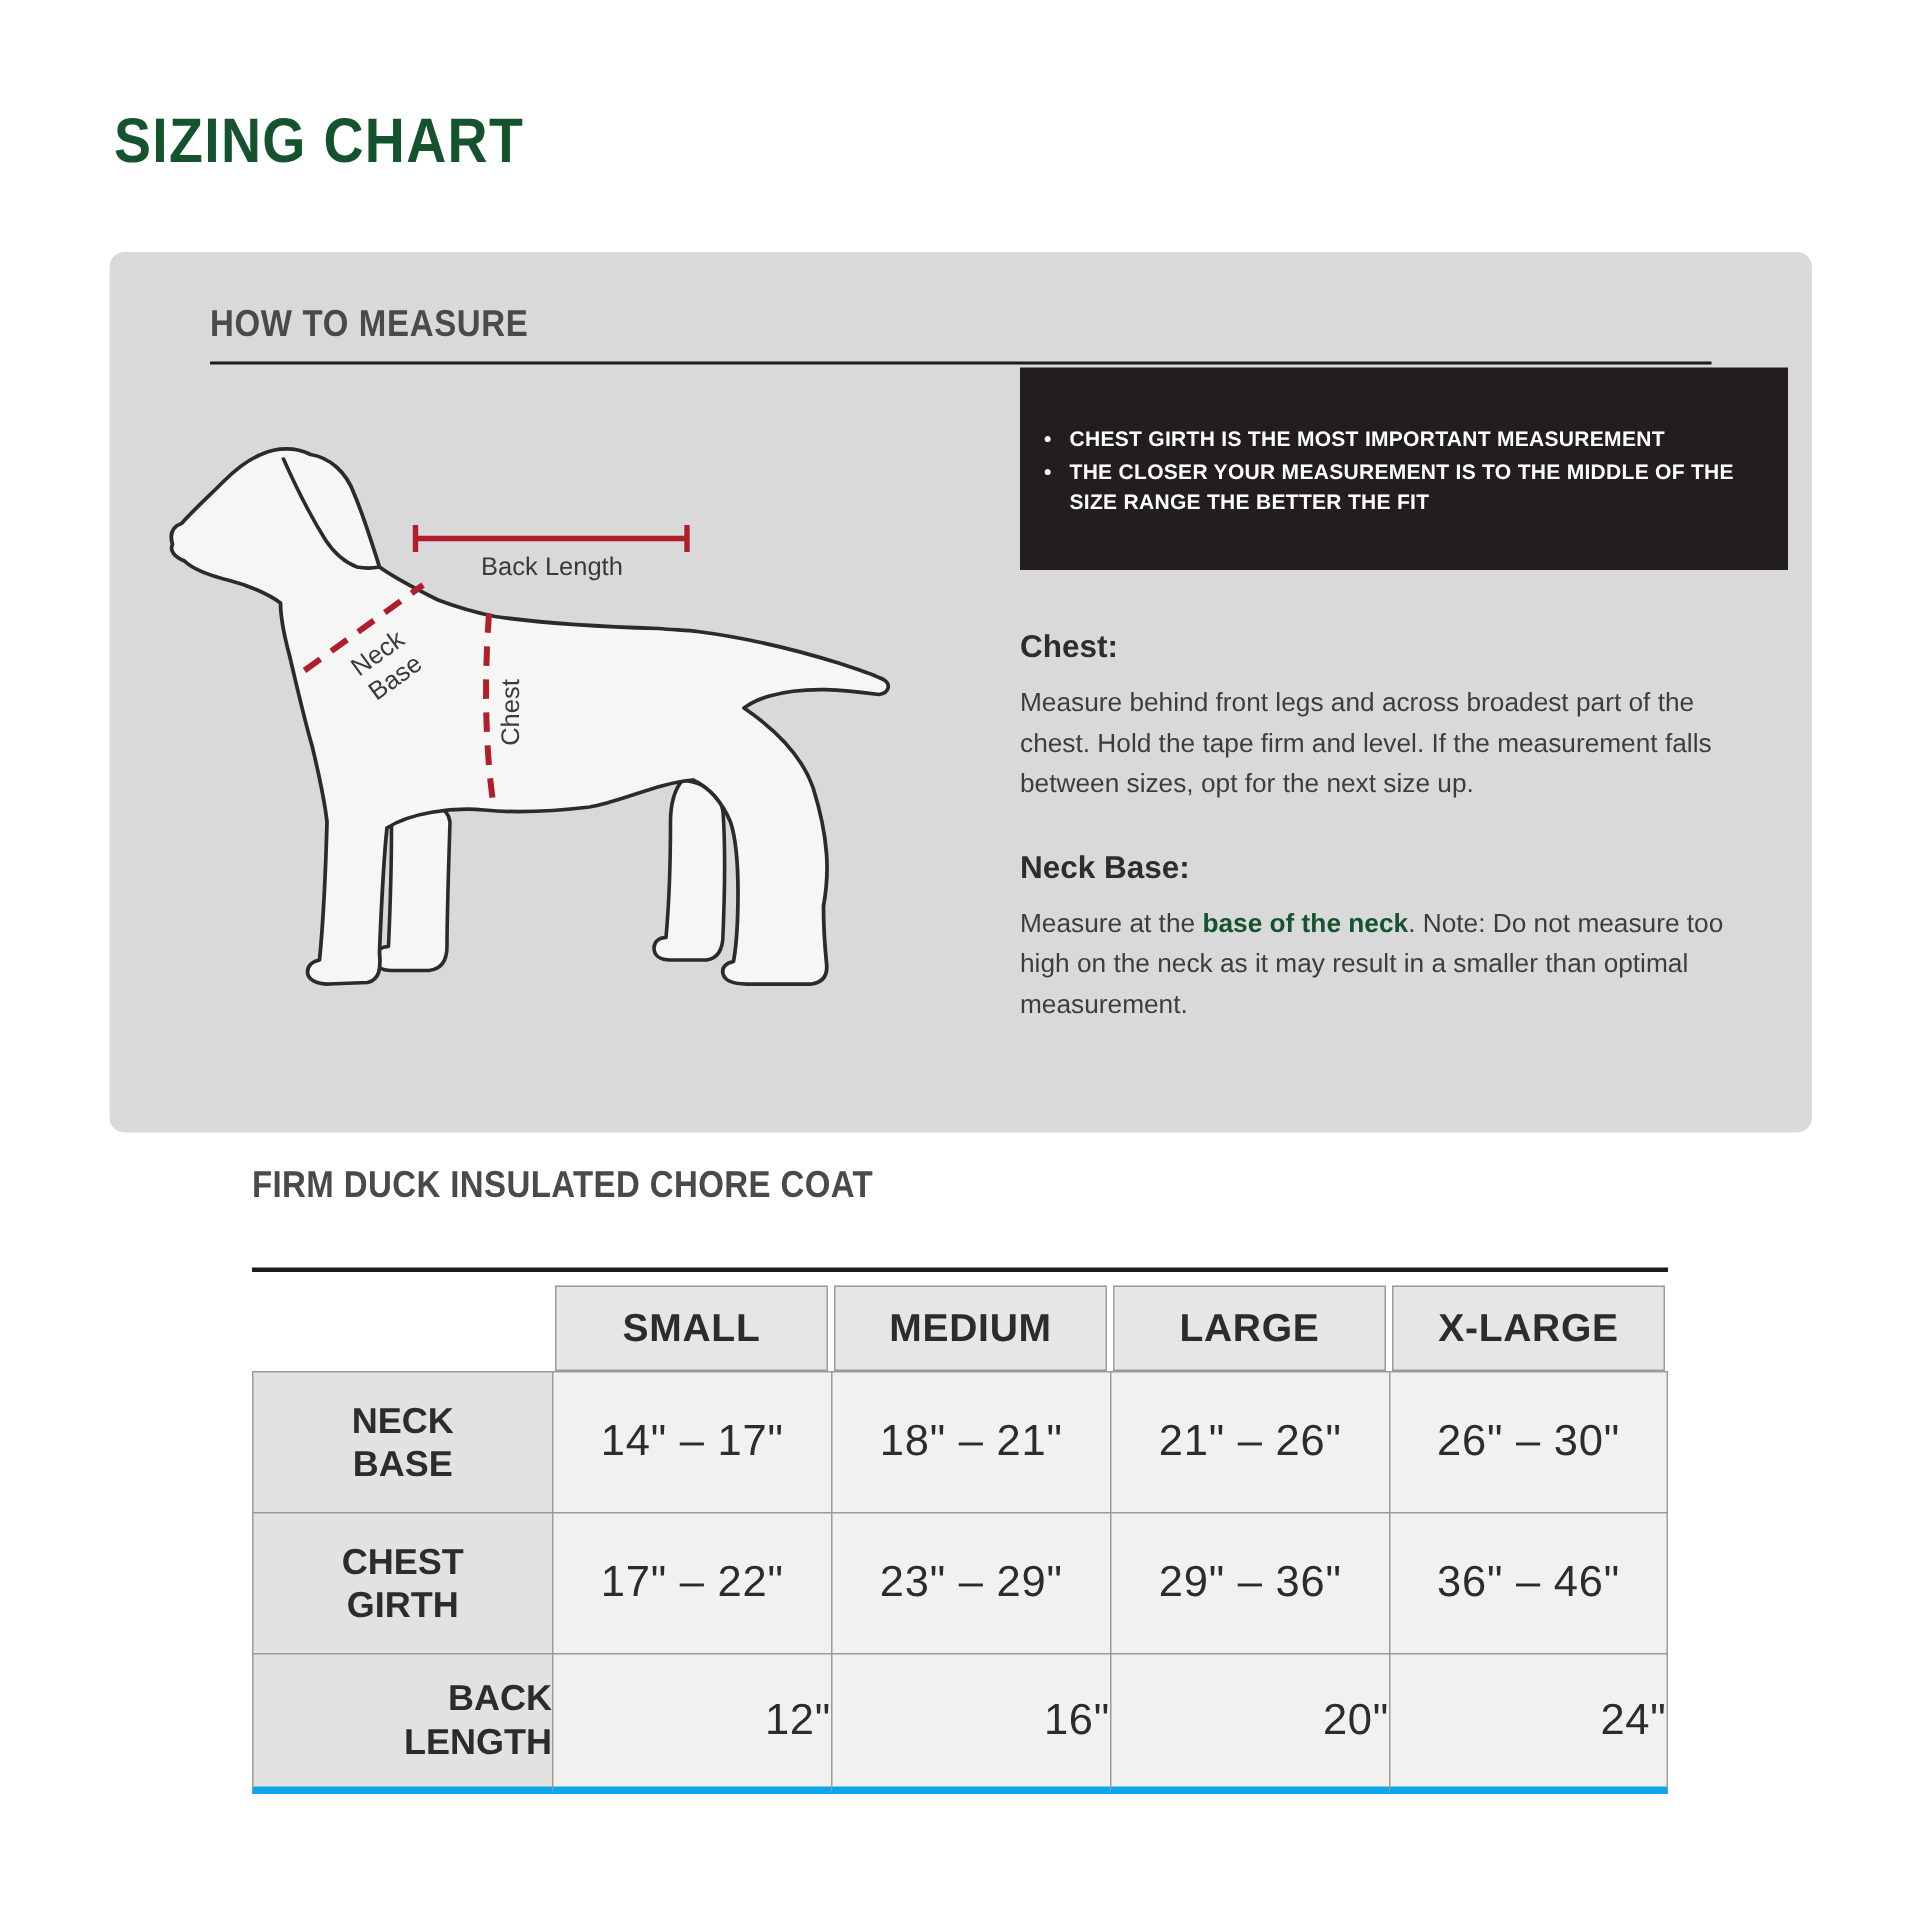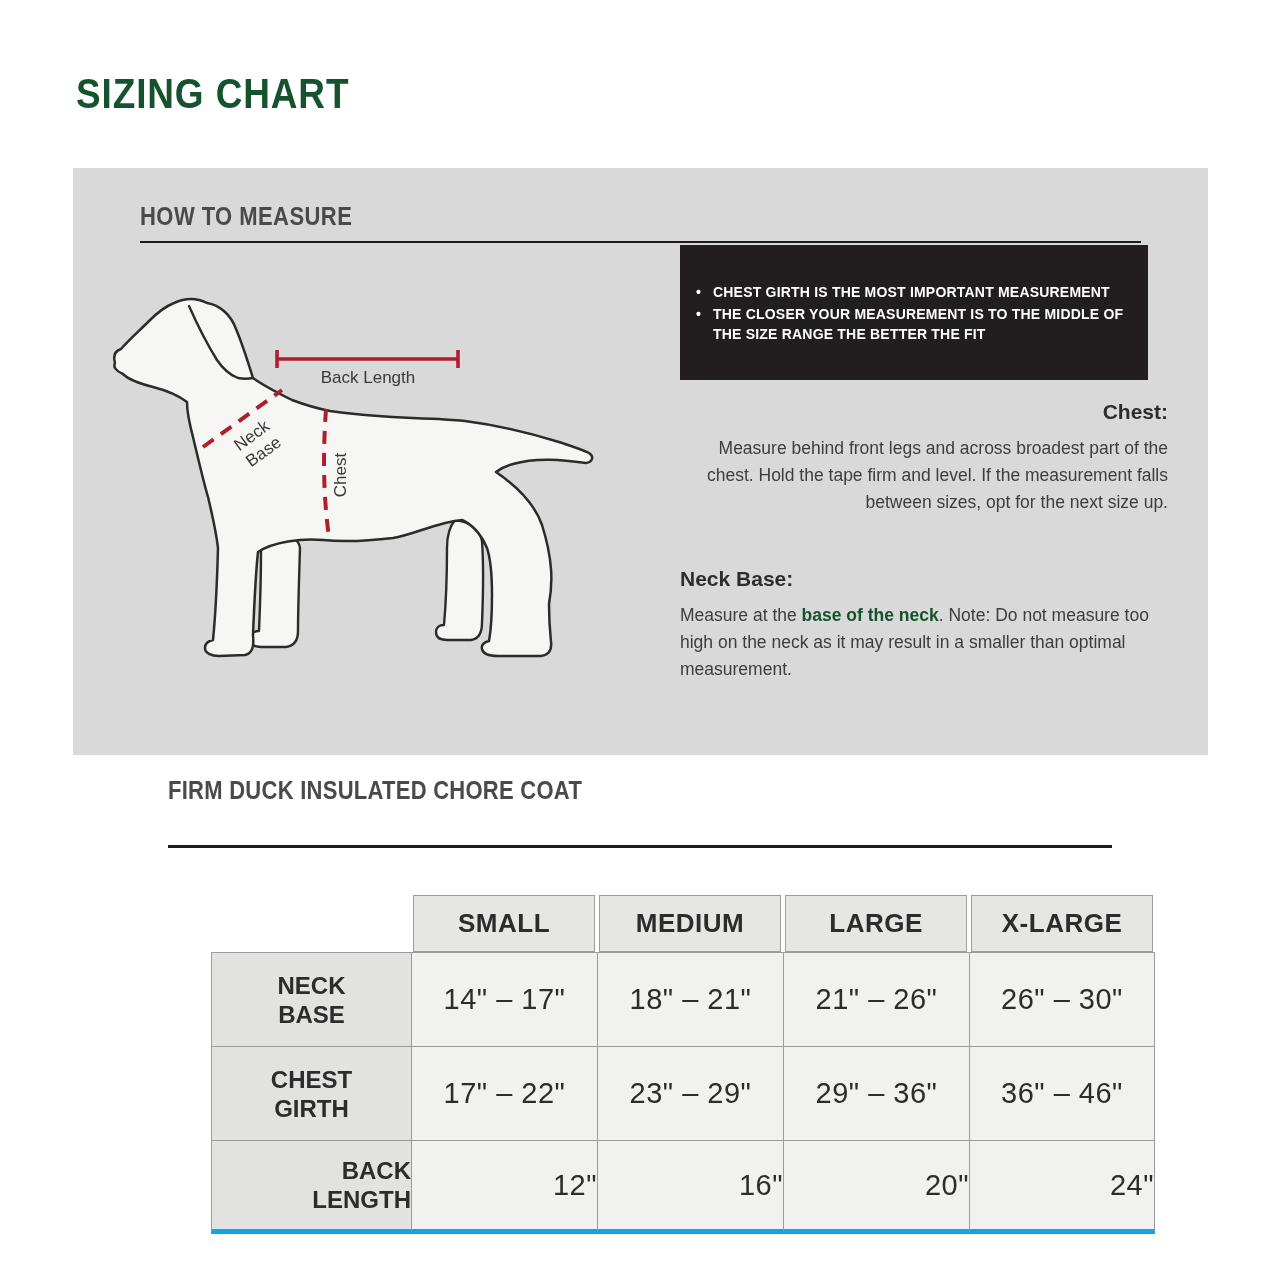--- a/index.html
+++ b/index.html
@@ -6,51 +6,51 @@
   .page{
     position:relative;width:1280px;height:1280px;background:#ffffff;overflow:hidden;
     font-family:"Liberation Sans","DejaVu Sans",sans-serif;
   }
   .cond{display:inline-block;transform:scaleX(.88);transform-origin:left center;white-space:nowrap;}
   .page-title{
     position:absolute;left:76px;top:70px;margin:0;
     font-size:42px;font-weight:700;color:#14532d;letter-spacing:1px;
   }
   
-  .panel{position:absolute;left:73px;top:168px;width:1135px;height:587px;background:#d9d9d9;}
+  .panel{position:absolute;left:73px;top:168px;width:1135px;height:587px;background:#d9d9d9;border-radius:10px;}
   .htm-heading{
     position:absolute;left:67px;top:34px;margin:0;
     font-size:25px;font-weight:700;color:#4a4a4a;letter-spacing:.5px;
   }
   .htm-rule{position:absolute;left:67px;top:73px;width:1001px;height:2px;background:#1c1c1c;}
   .dog-svg{position:absolute;left:30px;top:122px;width:520px;height:385px;}
   .callout{
-    position:absolute;left:607px;top:77px;width:468px;height:135px;box-sizing:border-box;
+    position:absolute;left:607px;top:77px;width:512px;height:135px;box-sizing:border-box;
     background:#221e1f;color:#ffffff;display:flex;align-items:center;padding:10px 18px 10px 16px;
   }
   .callout ul{list-style:none;margin:0;padding:0;}
   .callout li{
     position:relative;padding-left:17px;font-size:14px;font-weight:700;
     line-height:20px;letter-spacing:.2px;
   }
   .callout li + li{margin-top:2px;}
   .callout li::before{content:"\2022";position:absolute;left:0;top:0;}
   .info-sec{position:absolute;left:607px;width:488px;}
-  .sec-chest{top:232px;text-align:right;}
+  .sec-chest{top:252px;}
   .sec-neck{top:399px;}
   .info-sec h3{margin:0 0 11px 0;font-size:21px;font-weight:700;color:#2d2d2d;}
   .info-sec p{margin:0;font-size:17.5px;line-height:27px;color:#3d3d3d;}
   .info-sec p b{color:#14532d;text-align:right;}
   
   .product-title{
     position:absolute;left:168px;top:776px;margin:0;
     font-size:25px;font-weight:700;color:#4a4a4a;letter-spacing:.3px;
   }
   .product-rule{position:absolute;left:168px;top:845px;width:944px;height:3px;background:#1c1c1c;}
-  .size-table{position:absolute;left:168px;top:895px;width:1008px;margin-left:43px;}
+  .size-table{position:absolute;left:168px;top:857px;width:1008px;}
   .st-header{display:flex;height:57px;}
   .st-corner{width:200px;}
   .st-track{width:186px;display:flex;}
   .st-h{
     flex:1;margin:0 2px;box-sizing:border-box;border:1px solid #9b9b9b;background:#e6e6e5;
     display:flex;align-items:center;justify-content:center;
     font-size:26px;font-weight:700;color:#2c2c2c;letter-spacing:.5px;
   }
   .st-row{display:flex;height:94px;}
   .st-label,.st-cell{

